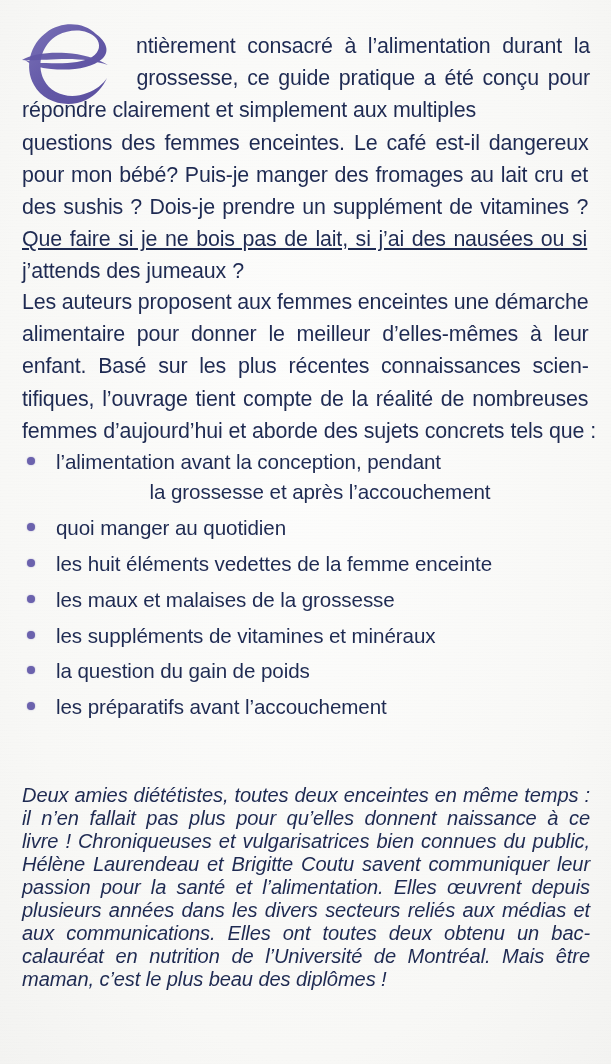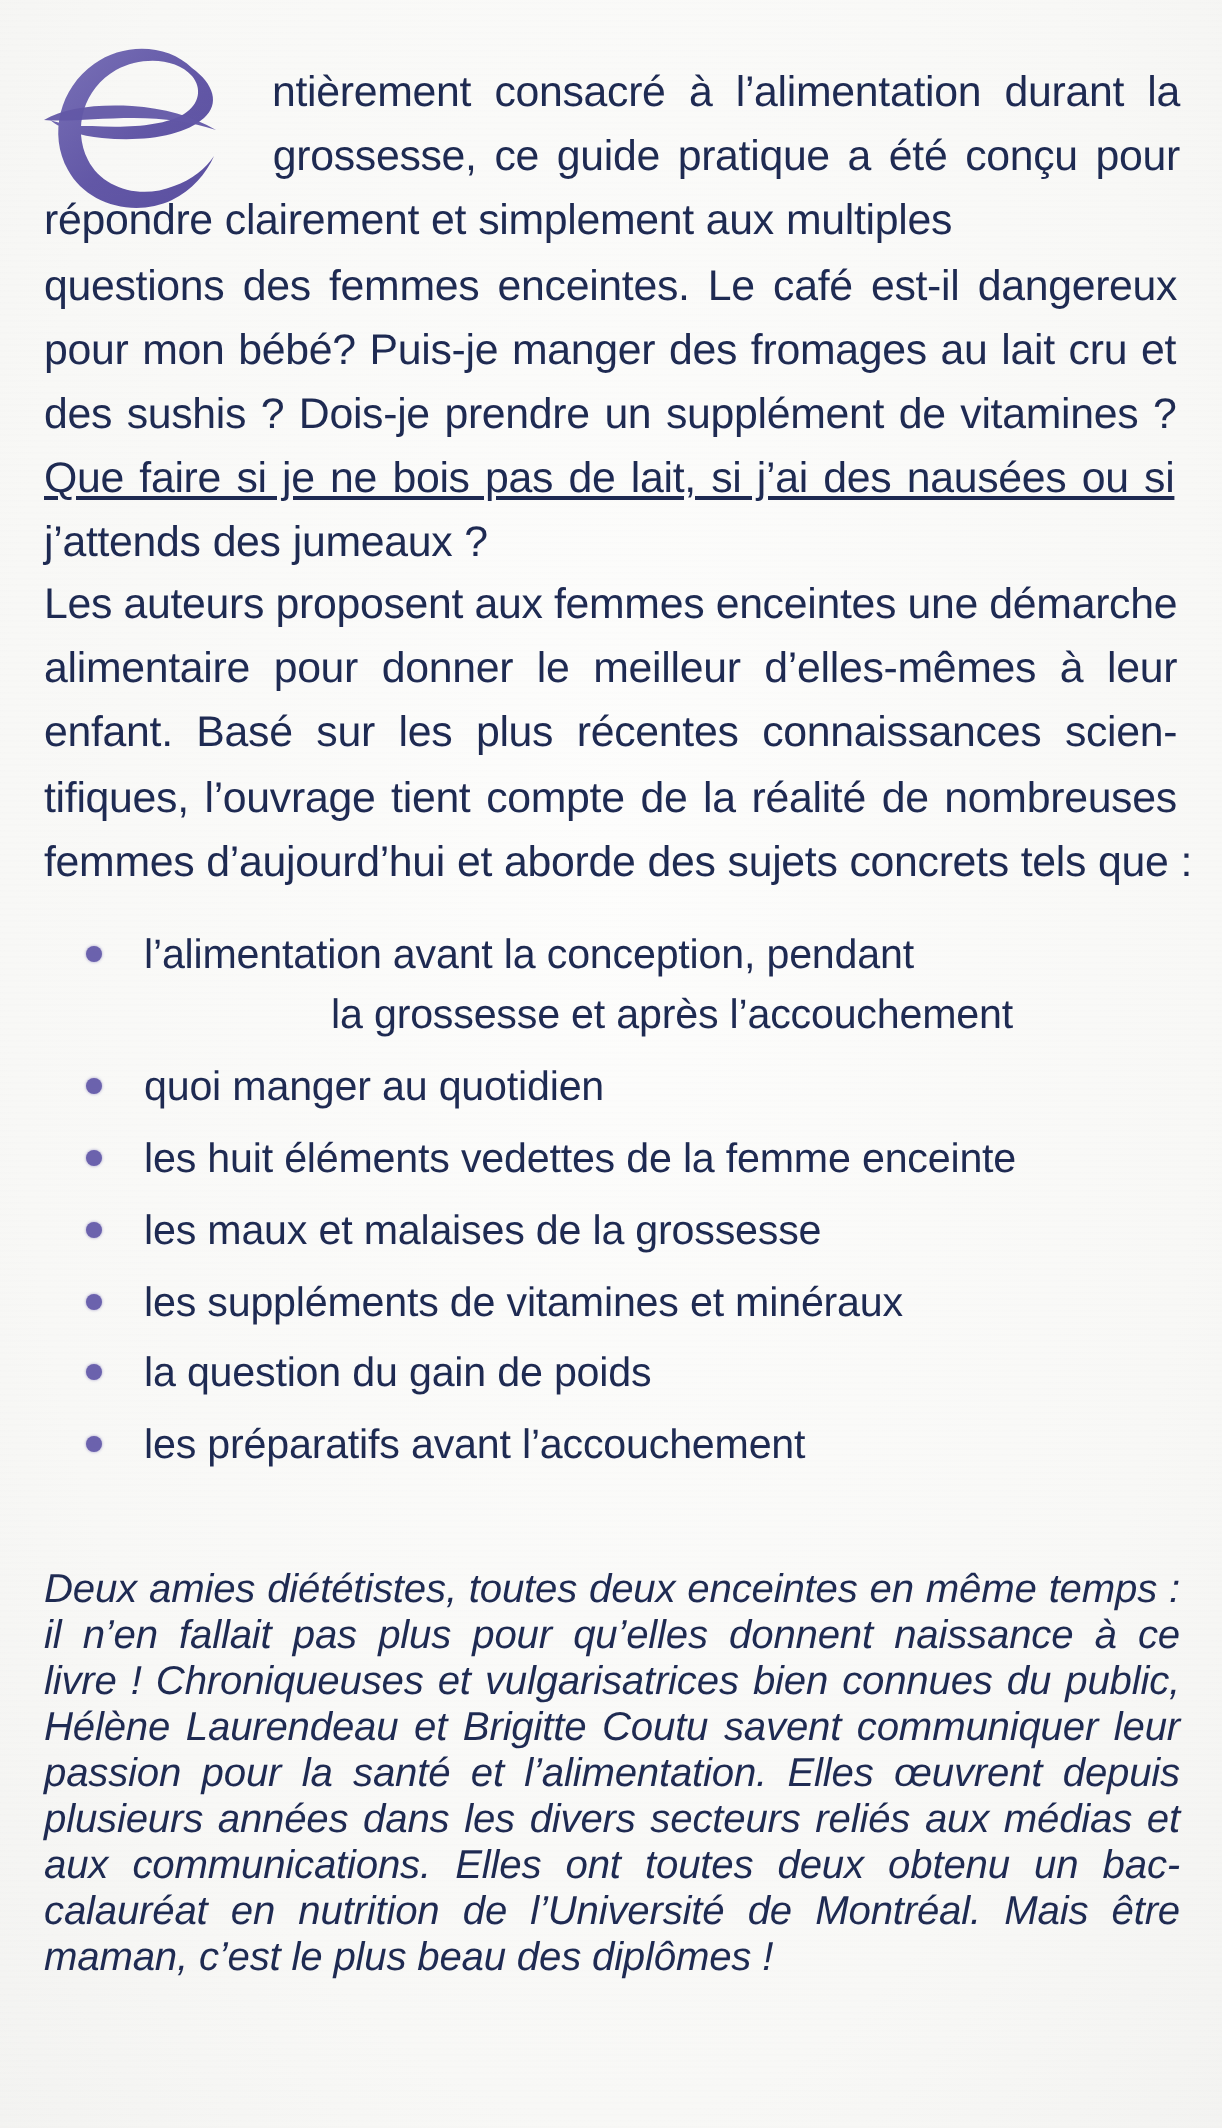--- a/index.html
+++ b/index.html
@@ -82,21 +82,21 @@
     width: 568px;
   }
 
   
   #topics-list {
     position: absolute;
     left: 2px;
     top: 447px;
     width: 560px;
     list-style: none;
-    margin: 16px;
+    margin: 0;
     padding: 0;
   }
   #topics-list li {
     position: relative;
     padding-left: 32px;
     font-size: 20.6px;
     line-height: 30.4px;
     color: #1e2a52;
     letter-spacing: -0.1px;
     margin-bottom: 5.4px;

